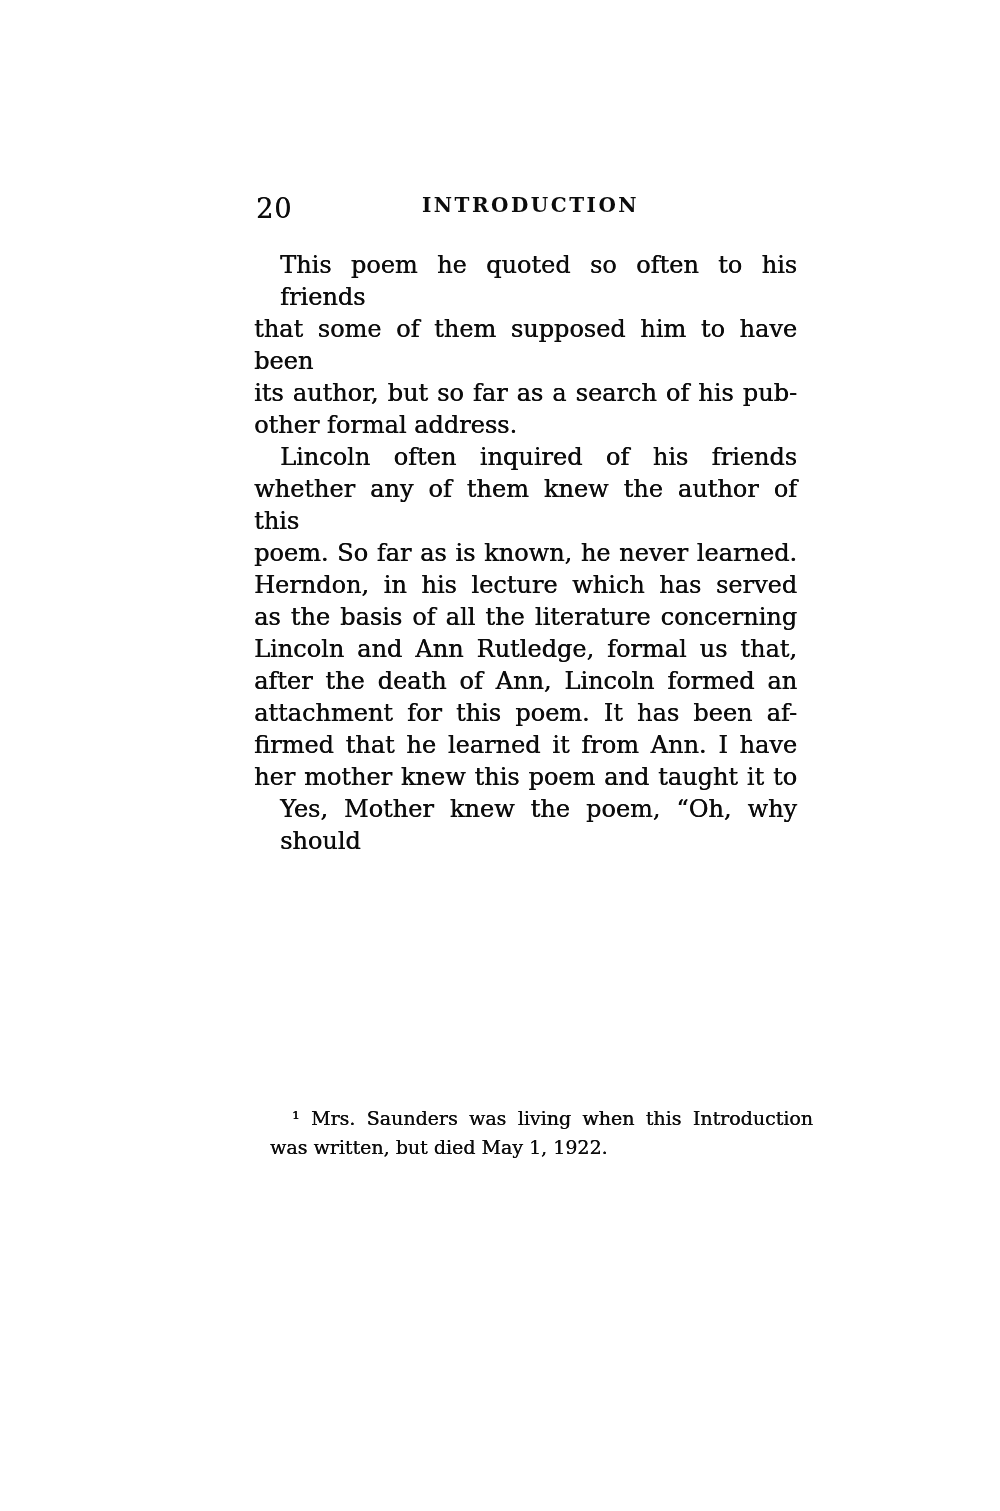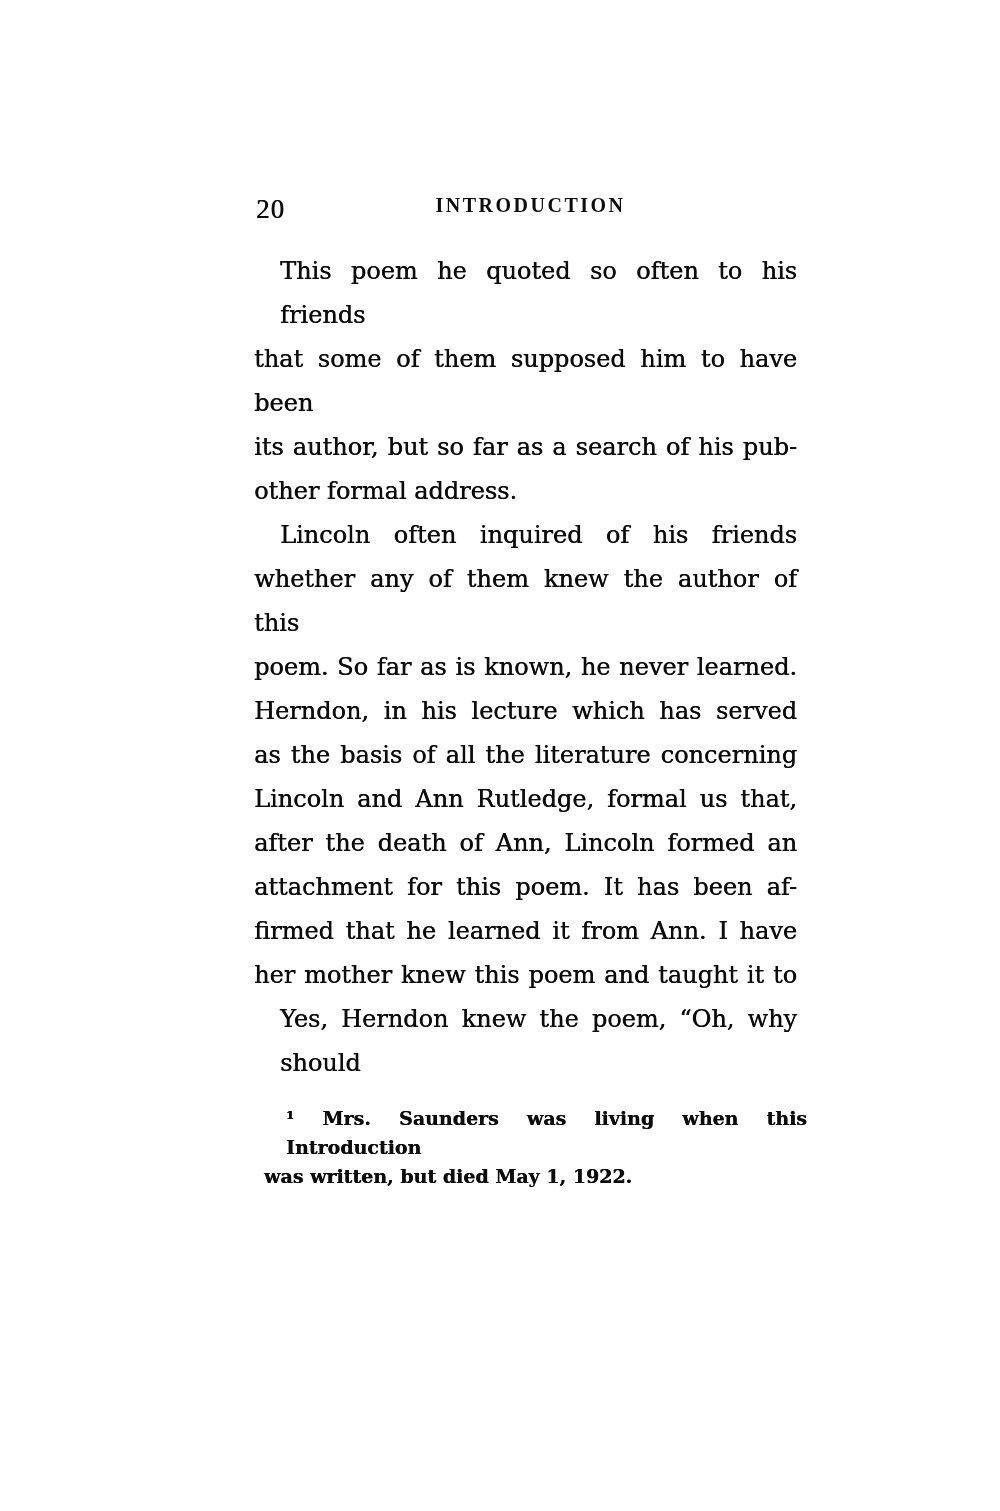--- a/index.html
+++ b/index.html
@@ -11,21 +11,20 @@
     font-family: "DejaVu Serif", serif;
     color: #0c0c0c;
     overflow: hidden;
   }
   .running-head {
     position: absolute;
     left: 254px;
     top: 193px;
     width: 543px;
     height: 36px;
-    font-family: Liberation Serif, serif;
   }
   .page-number {
     position: absolute;
     left: 2px;
     top: 0;
     font-size: 27px;
     line-height: 32px;
     letter-spacing: 1px;
     text-shadow: 0.4px 0 0 currentColor;
   }
@@ -39,38 +38,37 @@
     line-height: 24px;
     letter-spacing: 2.5px;
     font-weight: bold;
   }
   .body-text {
     position: absolute;
     left: 254px;
     top: 249px;
     width: 543px;
     font-size: 24px;
-    line-height: 44px;
+    line-height: 32px;
     text-shadow: 0.4px 0 0 currentColor;
   }
   .line {
     text-align: justify;
     text-align-last: justify;
   }
   .line.first { padding-left: 26px; }
   .line.last { text-align-last: left; }
   .footnote {
     position: absolute;
-    left: 264px;
+    left: 270px;
     top: 1104px;
     width: 543px;
     font-size: 19px;
     line-height: 29px;
     text-shadow: 0.3px 0 0 currentColor;
-    font-weight: bold;
   }
   .footnote .line.first { padding-left: 22px; }
 </style>
 </head>
 <body>
 
 <div class="page">
   <div class="running-head">
     <span class="page-number">20</span>
     <span class="running-title">INTRODUCTION</span>
@@ -84,20 +82,20 @@
       <div class="line first">Lincoln often inquired of his friends</div>
       <div class="line">whether any of them knew the author of this</div>
       <div class="line">poem.  So far as is known, he never learned.</div>
       <div class="line">Herndon, in his lecture which has served</div>
       <div class="line">as the basis of all the literature concerning</div>
       <div class="line">Lincoln and Ann Rutledge, formal us that,</div>
       <div class="line">after the death of Ann, Lincoln formed an</div>
       <div class="line">attachment for this poem.  It has been af-</div>
       <div class="line">firmed that he learned it from Ann.  I have</div>
       <div class="line">her mother knew this poem and taught it to</div>
-      <div class="line first">Yes, Herndon knew the poem, “Oh, why should</div>
+      <div class="line first">Yes, Mother knew the poem, “Oh, why should</div>
     </div>
 
   <div class="footnote" id="footnote">
       <div class="line first">¹  Mrs. Saunders was living when this Introduction</div>
       <div class="line last">was written, but died May 1, 1922.</div>
     </div>
 </div>
 
 </body></html>

